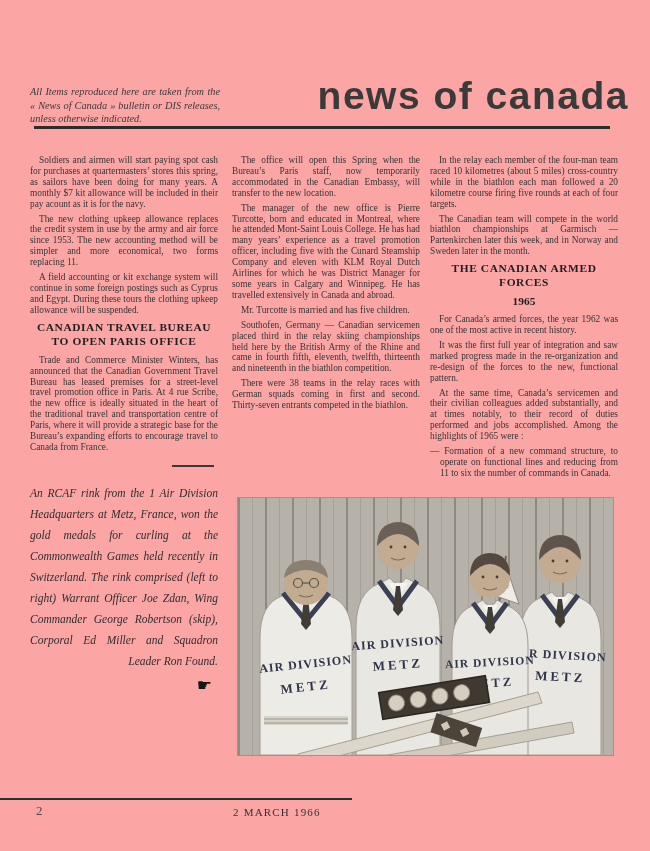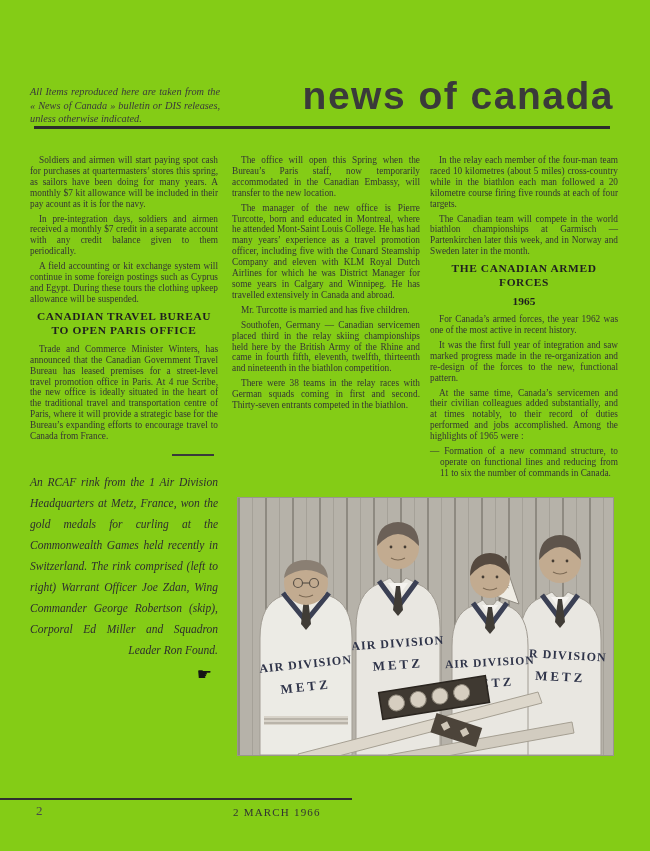--- a/index.html
+++ b/index.html
@@ -1,28 +1,28 @@
 <!DOCTYPE html>
 <html><head>
 <meta charset="utf-8">
 <style>
   html,body{margin:0;padding:0;background:#e8e8e8;}
   .page{
     position:relative;width:650px;height:851px;margin:0 auto;
-    background:#84cc16;overflow:hidden;
+    background:#fca5a5;overflow:hidden;
     font-family:"Liberation Serif",serif;color:#343434;
   }
   
   .header-note{
     position:absolute;left:30px;top:85px;width:190px;
     font-style:italic;font-size:10.3px;line-height:13.6px;
     text-align:justify;color:#3a3a3a;
   }
   .masthead{
-    position:absolute;right:36px;top:74px;width:340px;text-align:right;
+    position:absolute;right:21px;top:74px;width:340px;text-align:right;
     font-family:"Liberation Sans",sans-serif;font-weight:bold;
     font-size:39px;letter-spacing:1.5px;color:#3a3a3a;
   }
   .header-rule{position:absolute;left:34px;top:126px;width:576px;height:3px;background:#2c2c2c;}
   
   .col{
     position:absolute;top:155px;width:188px;
     font-size:9.3px;line-height:10.9px;text-align:justify;color:#353535;
   }
   .col1{left:30px;}
@@ -57,21 +57,21 @@
 <body>
 
 <div class="page">
 
   <div class="header-note">All Items reproduced here are taken from the « News of Canada » bulletin or DIS releases, unless otherwise indicated.</div>
   <div class="masthead">news of canada</div>
   <div class="header-rule"></div>
 
   <div class="col col1">
     <p>Soldiers and airmen will start paying spot cash for purchases at quartermasters’ stores this spring, as sailors have been doing for many years. A monthly $7 kit allowance will be included in their pay acount as it is for the navy.</p>
-    <p>In pre-integration days, soldiers and airmen received a monthly $7 credit in a separate account with any credit balance given to them periodically.</p>
+    <p>The new clothing upkeep allowance replaces the credit system in use by the army and air force since 1953. The new accounting method will be simpler and more economical, two forms replacing 11.</p>
     <p>A field accounting or kit exchange system will continue in some foreign postings such as Cyprus and Egypt. During these tours the clothing upkeep allowance will be suspended.</p>
     <h2 class="mt">CANADIAN TRAVEL BUREAU TO OPEN PARIS OFFICE</h2>
     <p>Trade and Commerce Minister Winters, has announced that the Canadian Government Travel Bureau has leased premises for a street-level travel promotion office in Paris. At 4 rue Scribe, the new office is ideally situated in the heart of the traditional travel and transportation centre of Paris, where it will provide a strategic base for the Bureau’s expanding efforts to encourage travel to Canada from France.</p>
     <div class="short-rule"></div>
     <p class="caption">An RCAF rink from the 1 Air Division Headquarters at Metz, France, won the gold medals for curling at the Commonwealth Games held recently in Switzerland. The rink comprised (left to right) Warrant Officer Joe Zdan, Wing Commander George Robertson (skip), Corporal Ed Miller and Squadron Leader Ron Found.</p>
     <div class="manicule">☛</div>
   </div>
 
   <div class="col col2">
     <p>The office will open this Spring when the Bureau’s Paris staff, now temporarily accommodated in the Canadian Embassy, will transfer to the new location.</p>

